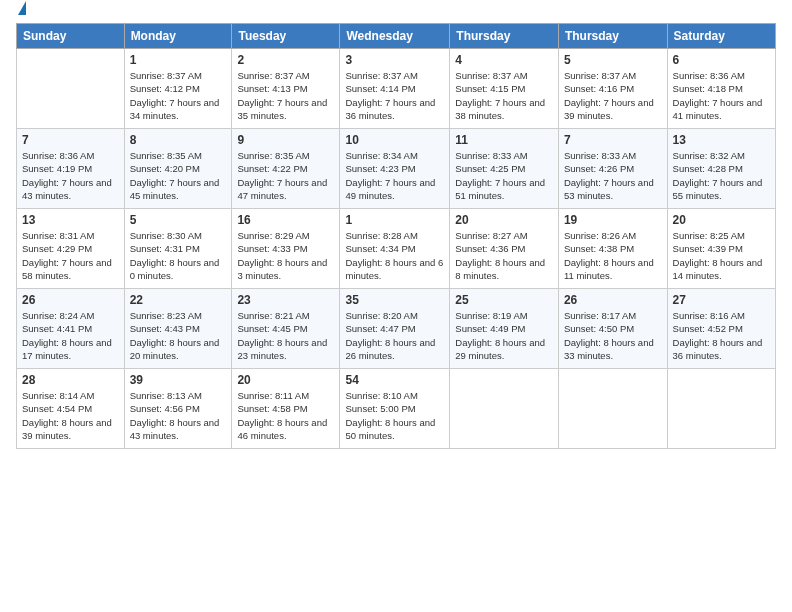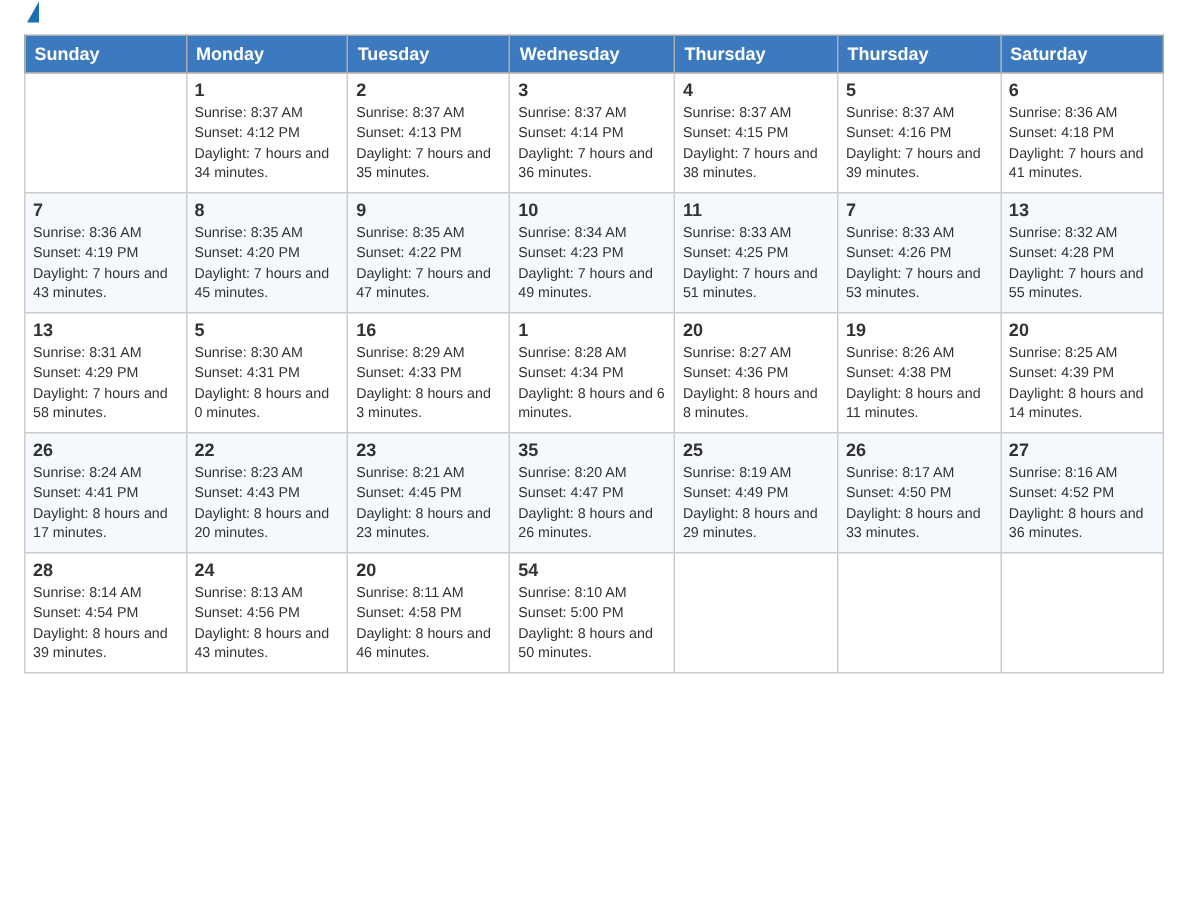--- a/index.html
+++ b/index.html
@@ -253,21 +253,21 @@
             <div class="day-number">27</div>
             <div class="day-info">Sunrise: 8:16 AM<br>Sunset: 4:52 PM<br>Daylight: 8 hours and 36 minutes.</div>
           </td>
         </tr>
         <tr>
           <td>
             <div class="day-number">28</div>
             <div class="day-info">Sunrise: 8:14 AM<br>Sunset: 4:54 PM<br>Daylight: 8 hours and 39 minutes.</div>
           </td>
           <td>
-            <div class="day-number">24</div>
+            <div class="day-number">39</div>
             <div class="day-info">Sunrise: 8:13 AM<br>Sunset: 4:56 PM<br>Daylight: 8 hours and 43 minutes.</div>
           </td>
           <td>
             <div class="day-number">20</div>
             <div class="day-info">Sunrise: 8:11 AM<br>Sunset: 4:58 PM<br>Daylight: 8 hours and 46 minutes.</div>
           </td>
           <td>
             <div class="day-number">54</div>
             <div class="day-info">Sunrise: 8:10 AM<br>Sunset: 5:00 PM<br>Daylight: 8 hours and 50 minutes.</div>
           </td>

